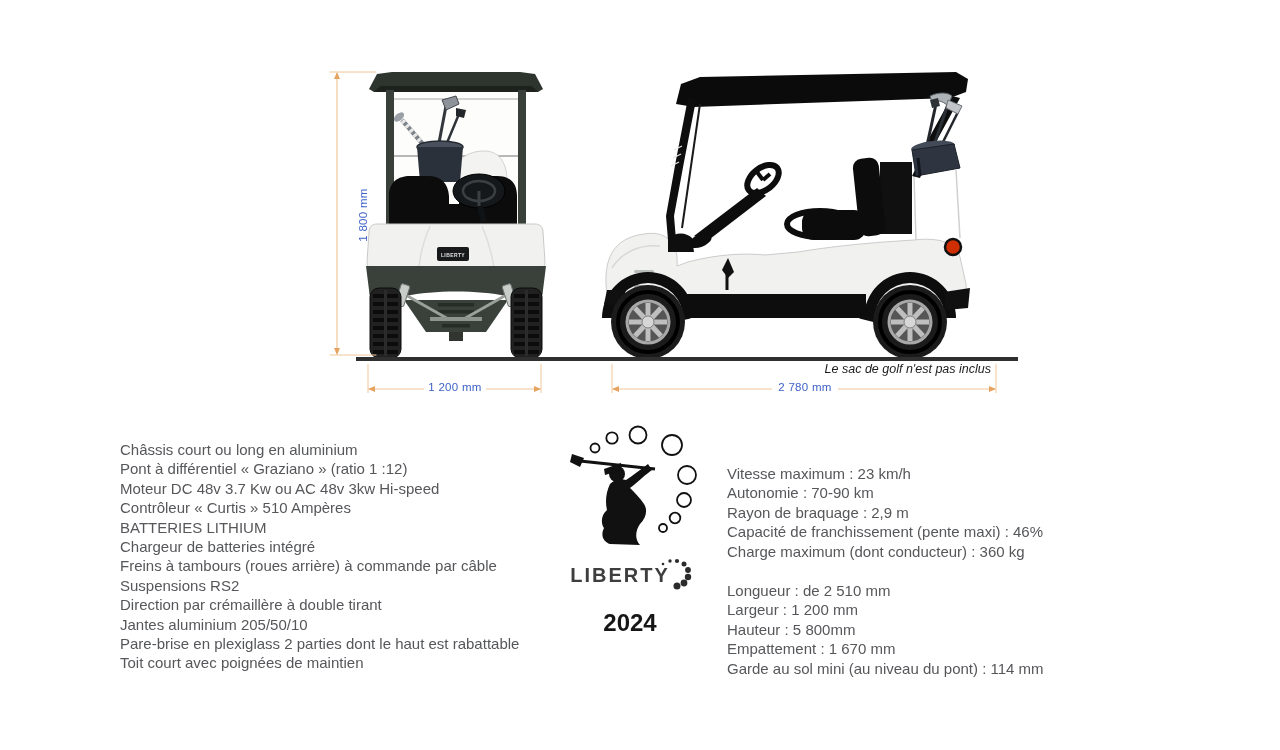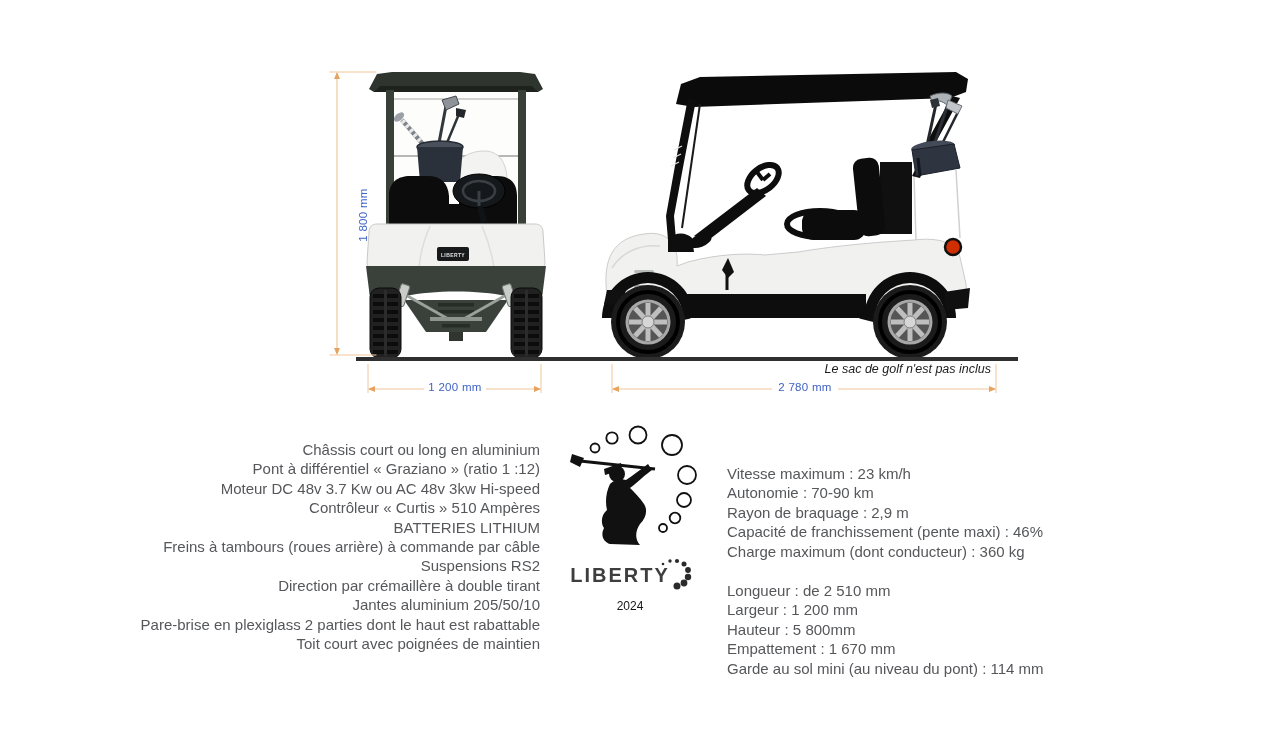--- a/index.html
+++ b/index.html
@@ -1,25 +1,25 @@
 <!DOCTYPE html>
 <html><head>
 <meta charset="utf-8">
 <style>
   html,body{margin:0;padding:0;background:#ffffff;}
   .page{position:relative;width:1280px;height:750px;background:#ffffff;overflow:hidden;
         font-family:"Liberation Sans", sans-serif;}
   .drawing-svg{position:absolute;left:0;top:0;}
-  .specs-left{position:absolute;left:120px;top:440px;width:420px;text-align:right;
+  .specs-left{position:absolute;left:120px;top:440px;width:420px;
               font-size:15px;line-height:19.4px;color:#56575a;}
   .specs-right{position:absolute;left:727px;top:440px;width:420px;text-align:left;
                font-size:15px;line-height:19.4px;color:#56575a;margin-top:24px;}
   .spec-group-b{margin-top:20px;}
   .logo-block{position:absolute;left:560px;top:414px;width:140px;text-align:center;}
-  .logo-year{font-size:12px;line-height:22px;color:#161616;margin-top:1px;}
+  .logo-year{font-size:24px;line-height:22px;color:#161616;margin-top:18px;font-weight:bold;}
   .dim-text{fill:#3f62c6;font-size:11.5px;letter-spacing:.3px;font-family:"Liberation Sans",sans-serif;}
   .note-text{fill:#1c1c1c;font-size:12.5px;font-style:italic;font-family:"Liberation Sans",sans-serif;}
   .badge-text{fill:#e2e2e2;font-size:5px;letter-spacing:.4px;font-weight:bold;
               font-family:"Liberation Sans",sans-serif;}
   .wordmark-text{fill:#3e3e3e;font-size:20px;font-weight:bold;letter-spacing:2px;
                  font-family:"Liberation Sans",sans-serif;}
 </style>
 </head>
 <body>
 
@@ -245,20 +245,21 @@
 
     <text x="991" y="373" text-anchor="end" class="note-text">Le sac de golf n'est pas inclus</text>
   </svg>
 
   <div class="specs-left">
     <div>Châssis court ou long en aluminium</div>
     <div>Pont à différentiel « Graziano » (ratio 1 :12)</div>
     <div>Moteur DC 48v 3.7 Kw ou AC 48v 3kw Hi-speed</div>
     <div>Contrôleur « Curtis » 510 Ampères</div>
     <div>BATTERIES LITHIUM</div>
+    <div>Chargeur de batteries intégré</div>
     <div>Freins à tambours (roues arrière) à commande par câble</div>
     <div>Suspensions RS2</div>
     <div>Direction par crémaillère à double tirant</div>
     <div>Jantes aluminium 205/50/10</div>
     <div>Pare-brise  en plexiglass 2 parties dont le haut est rabattable</div>
     <div>Toit court avec poignées de maintien</div>
   </div>
 
   <div class="logo-block">
     <svg width="140" height="140" viewBox="0 0 140 140">

